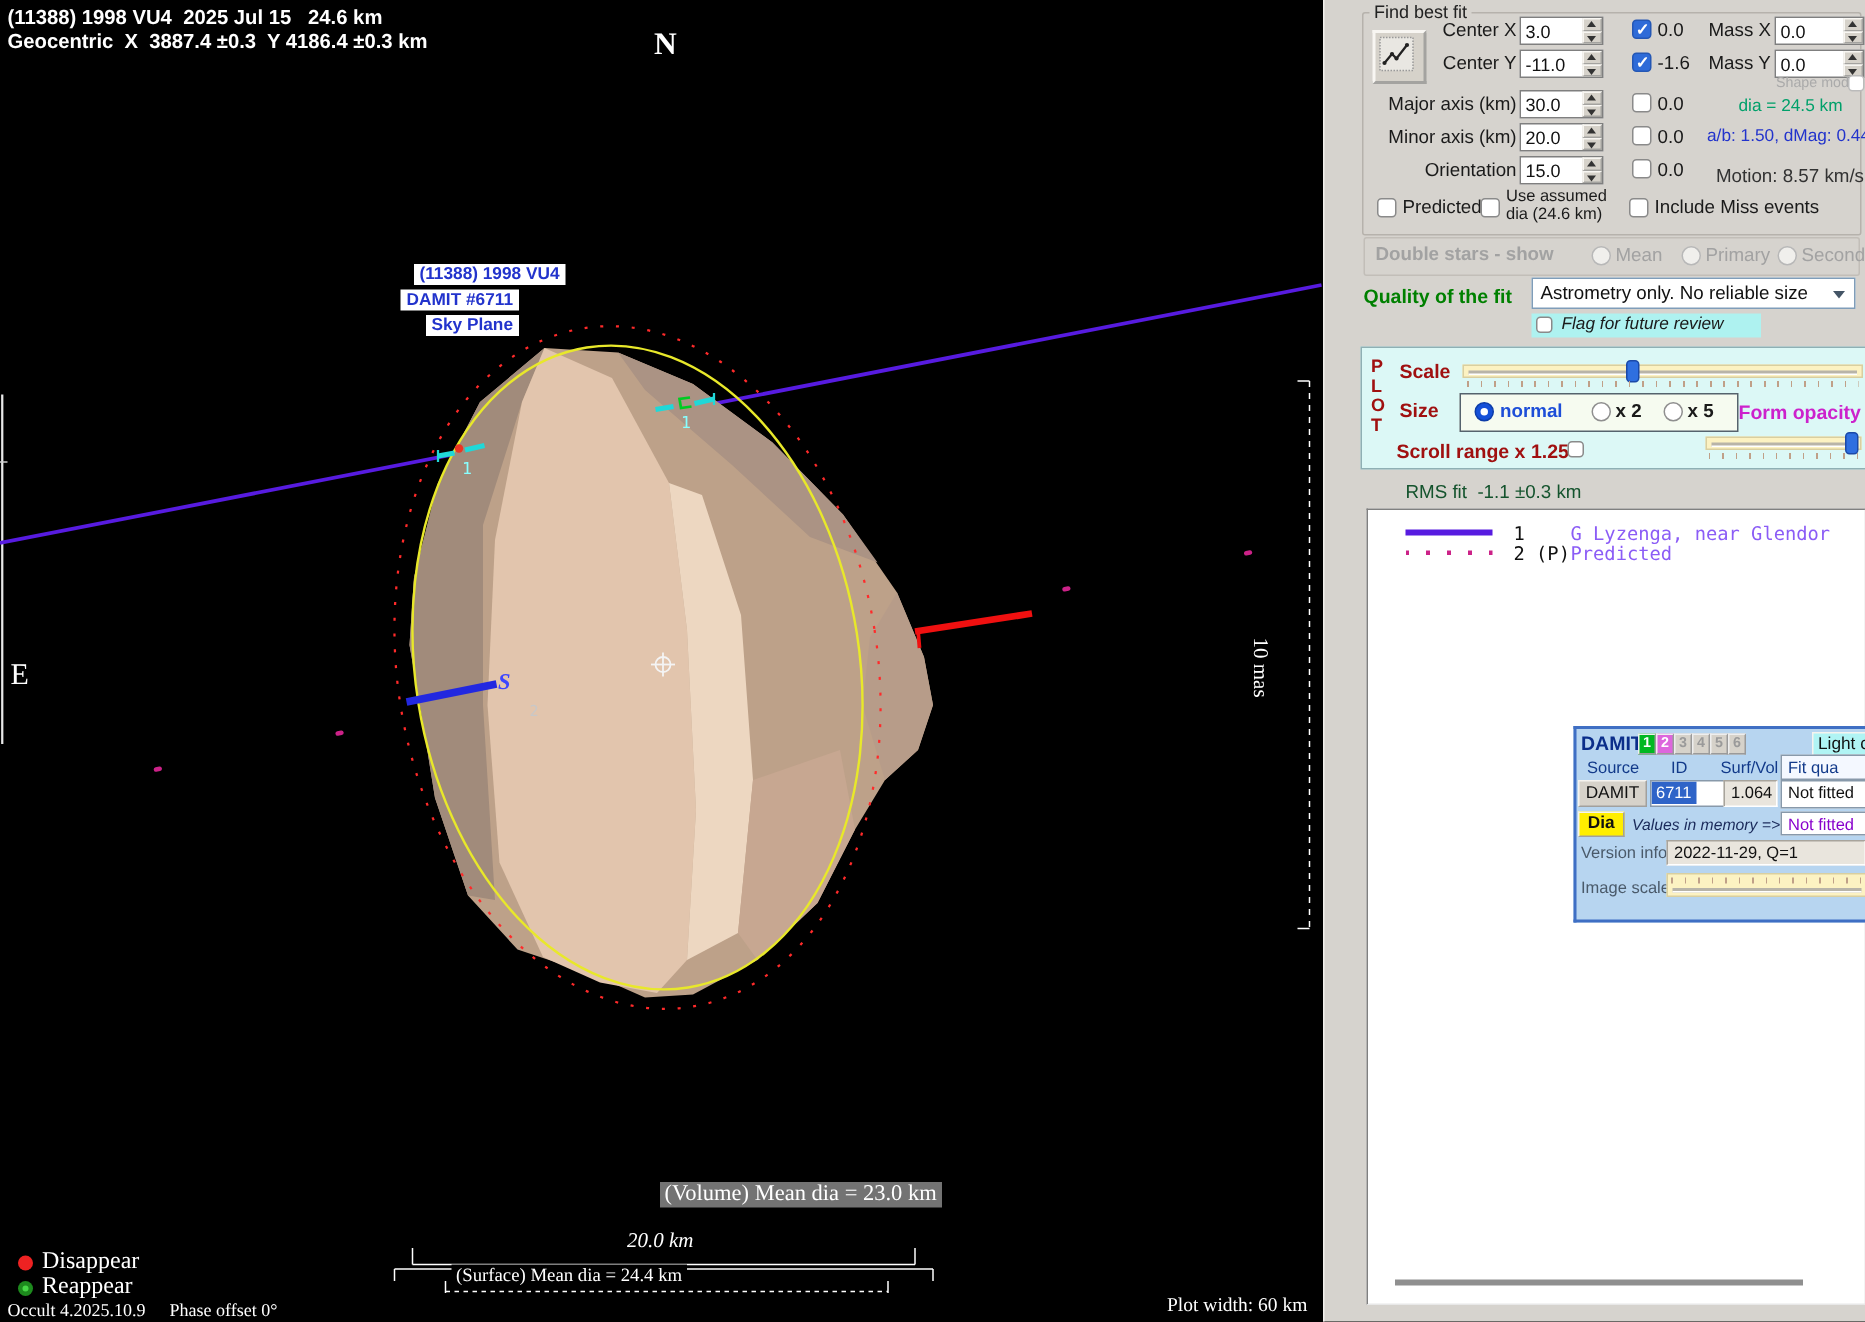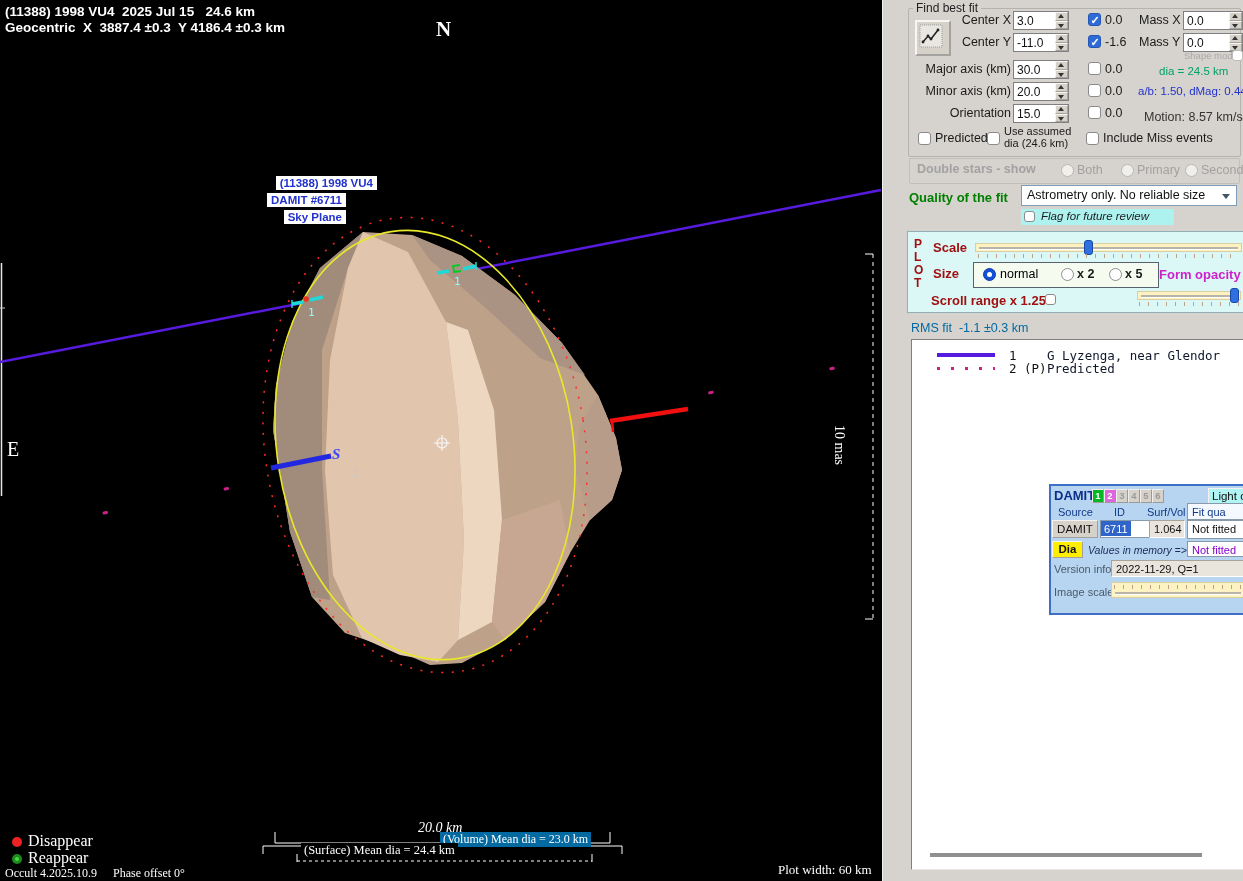--- a/index.html
+++ b/index.html
@@ -37,21 +37,21 @@
   .cyanhl{position:absolute;background:#aef2f0;}
   .plotpanel{position:absolute;background:#dcf8f6;border:1px solid #8fb0b4;box-sizing:border-box;}
   .dr{color:#a01010;font-weight:bold;}
   .slider{position:absolute;background:#fcf2c2;border:1px solid #d9cfa0;box-sizing:border-box;}
   .slider .groove{position:absolute;left:3px;right:3px;top:3px;height:2px;background:#b8b4a8;border-bottom:1px solid #fff;}
   .sthumb{position:absolute;width:9px;height:15px;background:#2f6fe0;border-radius:3px;border:1px solid #1b49a8;box-sizing:border-box;}
   .ticks{position:absolute;height:4px;background-image:repeating-linear-gradient(90deg,#c0a088 0 1px,transparent 1px 9px);}
   .listbox{position:absolute;background:#fff;border-top:1px solid #808080;border-left:1px solid #808080;border-right:1px solid #e8e8e8;border-bottom:1px solid #e8e8e8;}
   .obsrow{position:absolute;left:0;width:100%;height:13px;}
   .obsnum{position:absolute;left:97px;font:12.5px "DejaVu Sans Mono",monospace;color:#111;white-space:pre;}
-  .obsname{position:absolute;left:135px;font:12.5px "DejaVu Sans Mono",monospace;color:#0f172a;white-space:pre;}
+  .obsname{position:absolute;left:135px;font:12.5px "DejaVu Sans Mono",monospace;color:#8b5cf6;white-space:pre;}
   .damit{position:absolute;background:#b7d5f0;border:2px solid #3f6fc4;border-right:none;box-sizing:border-box;}
   .dtab{position:absolute;width:12px;height:14px;box-sizing:border-box;border:1px outset #eee;font:bold 9.5px/12px "Liberation Sans",sans-serif;text-align:center;color:#fff;}
   .dtab.t1{background:#00b822;}
   .dtab.t2{background:#dd66dd;}
   .dtab.off{background:#d6d2ca;color:#9a9a9a;}
   .dhead{position:absolute;font:11px "Liberation Sans",sans-serif;color:#123a8a;}
   .dbtn{position:absolute;background:#d6d2ca;border:1px outset #f5f3ef;box-sizing:border-box;font:11.5px "Liberation Sans",sans-serif;text-align:center;color:#111;}
   .whitebox{position:absolute;background:#fff;border:1px solid #8899aa;box-sizing:border-box;font:11px "Liberation Sans",sans-serif;color:#111;padding:2px 3px 0 4px;white-space:nowrap;overflow:hidden;}
   .sunken{position:absolute;background:#e9e5dd;border:1px solid #a8a49c;border-right-color:#fff;border-bottom-color:#fff;box-sizing:border-box;font:11px "Liberation Sans",sans-serif;color:#111;padding:2px 3px 0 4px;white-space:nowrap;}
 </style>
@@ -148,21 +148,21 @@
     <div class="infobox" style="right:536px;top:193px">DAMIT #6711</div>
     <div class="infobox" style="right:536px;top:210px">Sky Plane</div>
 
     <div class="abs wserif" style="left:847px;top:425px;transform:rotate(90deg);transform-origin:left top;font-size:14px">10 mas</div>
 
     <div class="abs wserif" style="left:28px;top:832px;font-size:16px">Disappear</div>
     <div class="abs wserif" style="left:28px;top:849px;font-size:16px">Reappear</div>
     <div class="abs wserif" style="left:5px;top:866px;font-size:12px">Occult 4.2025.10.9</div>
     <div class="abs wserif" style="left:113px;top:866px;font-size:12px">Phase offset 0°</div>
 
-    <div class="abs wserif" style="left:440px;top:832px;font-size:12px;background:#0369a1;padding:0 3px">(Volume) Mean dia = 23.0 km</div>
+    <div class="abs wserif" style="left:440px;top:788px;font-size:15px;background:#737373;padding:0 3px">(Volume) Mean dia = 23.0 km</div>
     <div class="abs wserif" style="left:301px;top:843px;font-size:12.5px;background:#000;padding:0 3px">(Surface) Mean dia = 24.4 km</div>
     <div class="abs wserif" style="left:418px;top:820px;font-size:14px;font-style:italic">20.0 km</div>
     <div class="abs wserif" style="left:778px;top:862px;font-size:13px">Plot width: 60 km</div>
   </div>
 
   <div id="panel">
 
     <div class="grpbox" style="left:25px;top:8px;width:331px;height:147px"></div>
     <div class="grplbl" style="left:30px;top:1px">Find best fit</div>
 
@@ -257,21 +257,21 @@
     <div class="cb" style="left:35px;top:132px"></div>
     <div class="lbl" style="left:52px;top:131px">Predicted</div>
     <div class="cb" style="left:104px;top:132px"></div>
     <div class="lbl" style="left:121px;top:125px;font-size:11px;line-height:12px"><span>Use assumed</span><br><span>dia (24.6 km)</span></div>
     <div class="cb" style="left:203px;top:132px"></div>
     <div class="lbl" style="left:220px;top:131px">Include Miss events</div>
 
     <div class="grpbox" style="left:26px;top:158px;width:329px;height:24px;border-color:#c2beb8"></div>
     <div class="abs dslbl" style="left:34px;top:162px">Double stars - show</div>
     <div class="rad dis" style="left:178px;top:164px"></div>
-    <div class="abs dslbl" style="left:194px;top:163px;font-weight:normal">Both</div>
+    <div class="abs dslbl" style="left:194px;top:163px;font-weight:normal">Mean</div>
     <div class="rad dis" style="left:238px;top:164px"></div>
     <div class="abs dslbl" style="left:254px;top:163px;font-weight:normal">Primary</div>
     <div class="rad dis" style="left:302px;top:164px"></div>
     <div class="abs dslbl" style="left:318px;top:163px;font-weight:normal">Secondary</div>
 
     <div class="lbl" style="left:26px;top:190px;color:#008000;font-weight:bold;font-size:13px">Quality of the fit</div>
     <div class="qsel" style="left:138px;top:185px;width:216px;height:21px">
       <span class="qtxt">Astrometry only. No reliable size</span>
       <span class="qarr"></span>
     </div>
@@ -289,36 +289,36 @@
     <div class="abs dr sans" style="left:50px;top:240px;font-size:13px">Scale</div>
     <div class="slider" style="left:92px;top:243px;width:267px;height:9px">
       <div class="groove"></div>
       <div class="sthumb" style="left:108px;top:-4px"></div>
     </div>
     <div class="ticks" style="left:95px;top:254px;width:261px"></div>
 
     <div class="abs dr sans" style="left:50px;top:266px;font-size:13px">Size</div>
     <div class="abs" style="left:90px;top:262px;width:184px;height:24px;background:#f6fbf0;border:1px solid #55636d"></div>
     <div class="rad on" style="left:100px;top:268px"></div>
-    <div class="lbl" style="left:117px;top:267px;font-weight:normal;color:#000000">normal</div>
+    <div class="lbl" style="left:117px;top:267px;font-weight:bold;color:#1d4ed8">normal</div>
     <div class="rad" style="left:178px;top:268px"></div>
     <div class="lbl" style="left:194px;top:267px;font-weight:bold">x 2</div>
     <div class="rad" style="left:226px;top:268px"></div>
     <div class="lbl" style="left:242px;top:267px;font-weight:bold">x 5</div>
     <div class="abs sans" style="left:276px;top:267px;font-weight:bold;font-size:13px;color:#cc22cc">Form opacity</div>
 
     <div class="abs dr sans" style="left:48px;top:293px;font-size:13px">Scroll range x 1.25</div>
     <div class="cb small" style="left:162px;top:294px"></div>
     <div class="slider" style="left:254px;top:291px;width:104px;height:9px">
       <div class="groove"></div>
       <div class="sthumb" style="right:1px;top:-4px"></div>
     </div>
     <div class="ticks" style="left:256px;top:302px;width:100px"></div>
 
-    <div class="lbl" style="left:28px;top:321px;color:#0369a1">RMS fit  -1.1 ±0.3 km</div>
+    <div class="lbl" style="left:54px;top:321px;color:#14532d">RMS fit  -1.1 ±0.3 km</div>
 
     <div class="listbox" style="left:28px;top:339px;width:331px;height:529px">
       <div class="obsrow" style="top:8px">
         <div class="abs" style="left:25px;top:5px;width:58px;height:4px;background:#571be0"></div>
         <span class="obsnum">1</span>
         <span class="obsname">G Lyzenga, near Glendor</span>
       </div>
       <div class="obsrow" style="top:21px">
         <div class="abs" style="left:25px;top:6px;width:58px;height:3px;background-image:repeating-linear-gradient(90deg,#cc2288 0 2.5px,transparent 2.5px 14px)"></div>
         <span class="obsnum">2 (P)</span>

